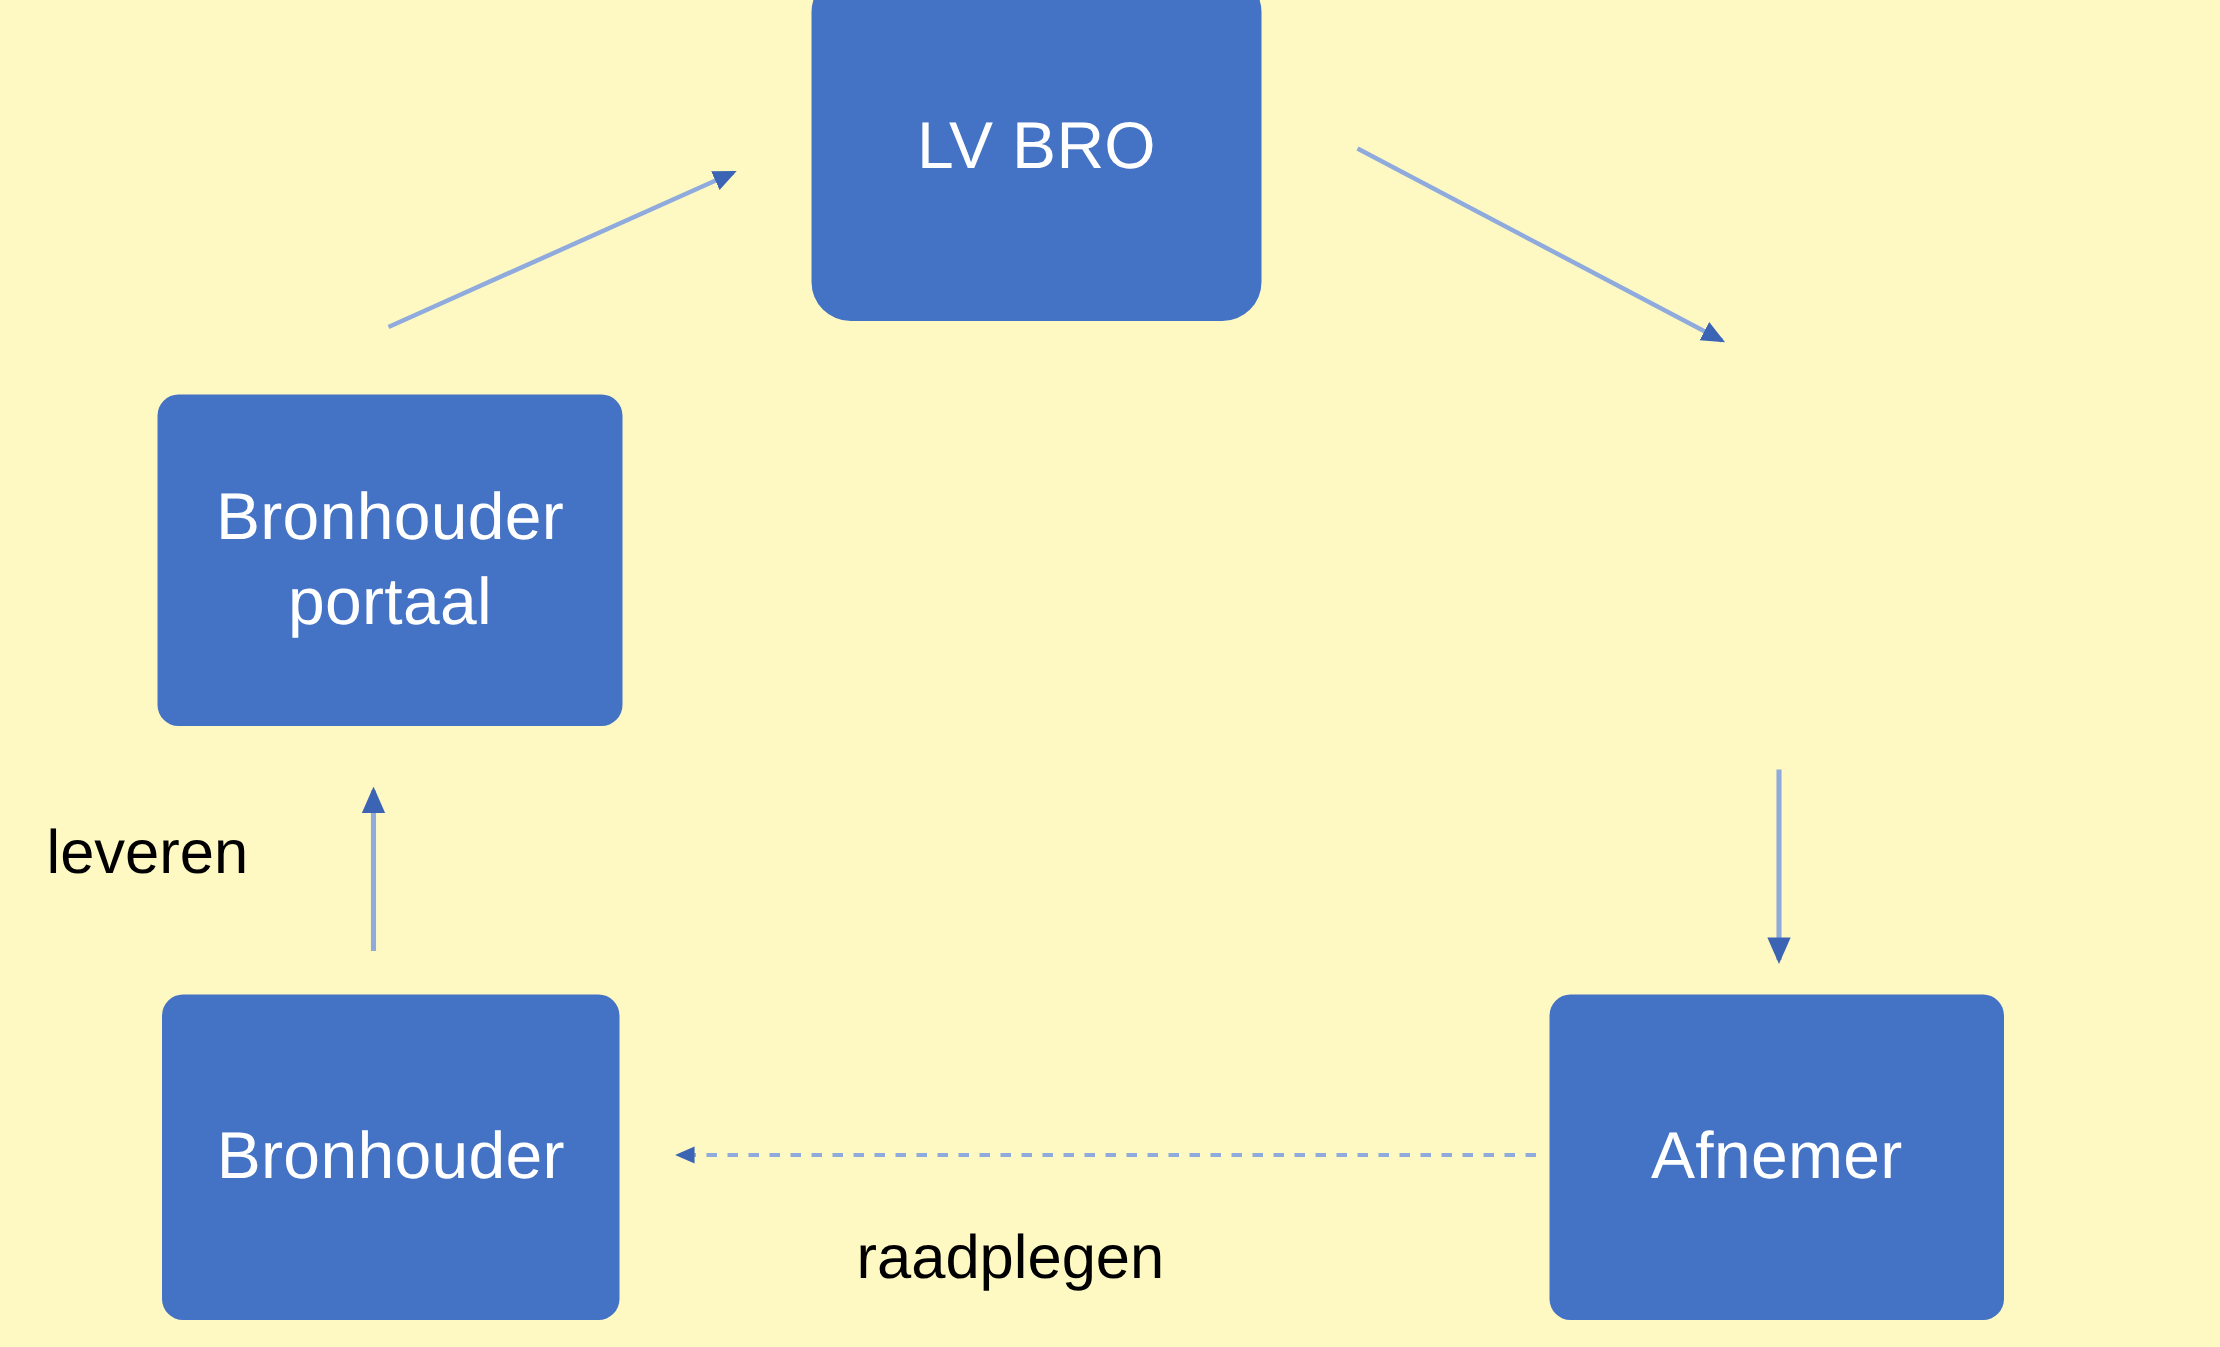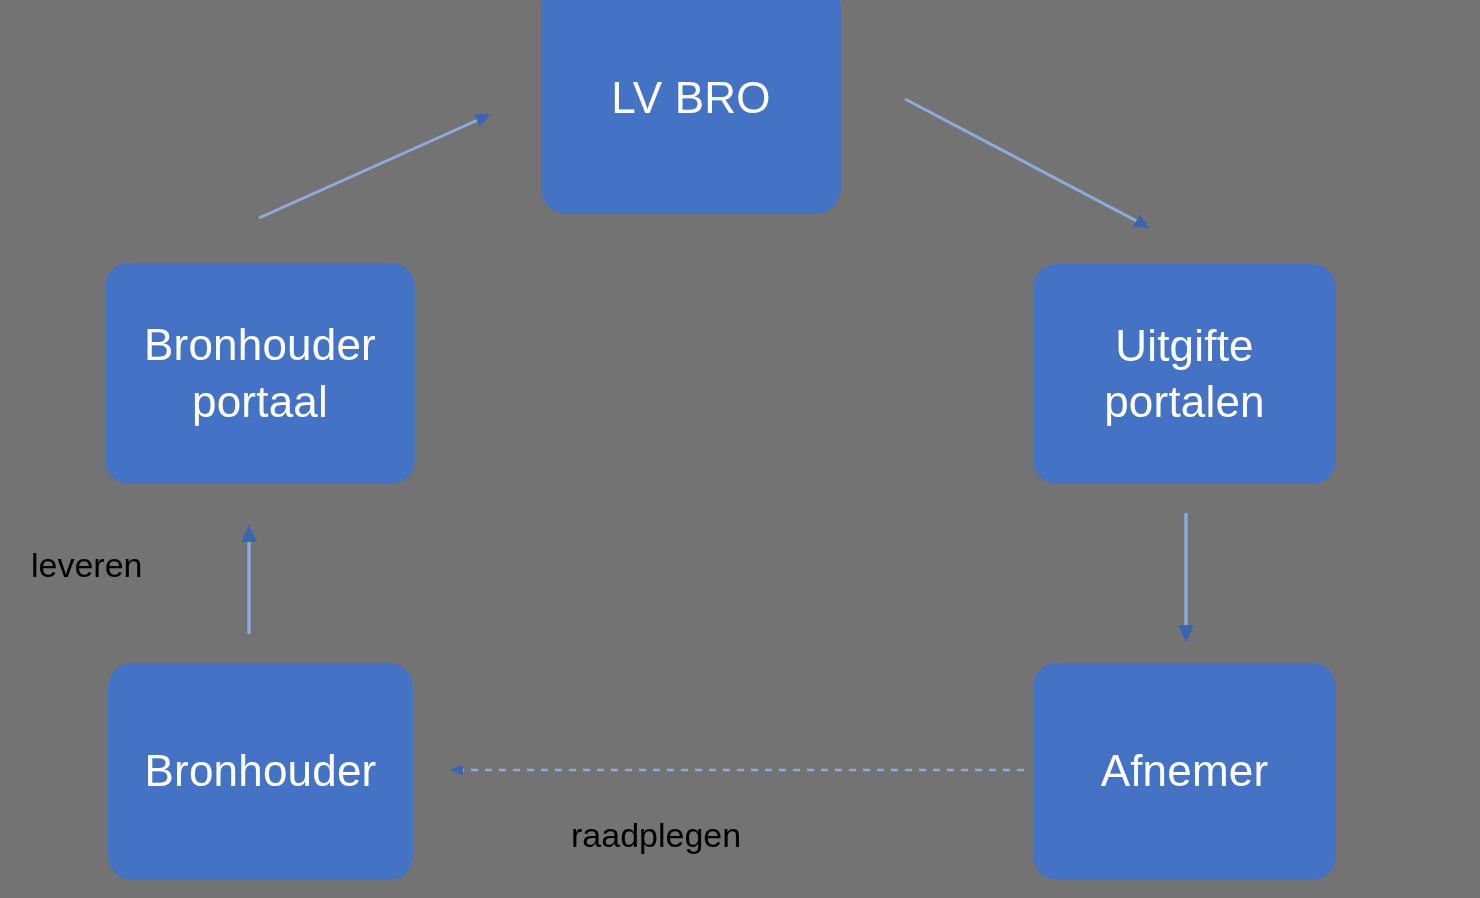--- a/index.html
+++ b/index.html
@@ -7,27 +7,27 @@
     padding: 0;
     background: #ffffff;
   }
   body {
     font-family: "Liberation Sans", sans-serif;
   }
   #canvas {
     position: relative;
     width: 1480px;
     height: 898px;
-    background: #737373;
+    background: #fef9c3;
     overflow: hidden;
   }
   .node {
     position: absolute;
     background: #4472C4;
-    border-radius: 24px;
+    border-radius: 14px;
     color: #FFFFFF;
     display: flex;
     align-items: center;
     justify-content: center;
     text-align: center;
     font-family: "Liberation Sans", sans-serif;
     font-size: 44px;
     font-weight: 400;
     line-height: 1.28;
     letter-spacing: 0.2px;
@@ -38,21 +38,21 @@
   
   #node-lv-bro        { left: 541px;  top: -18px; width: 300px; height: 232px; border-radius: 26px; }
   #node-bronhouder-portaal { left: 105px;  top: 263px; width: 310px; height: 221px; }
   #node-uitgifte-portalen  { left: 1033px; top: 264px; width: 303px; height: 220px; }
   #node-bronhouder    { left: 108px;  top: 663px; width: 305px; height: 217px; }
   #node-afnemer       { left: 1033px; top: 663px; width: 303px; height: 217px; }
 
   .edge-label {
     position: absolute;
     font-family: "Liberation Sans", sans-serif;
-    font-size: 34px;
+    font-size: 41px;
     color: #000000;
     font-weight: 400;
     white-space: nowrap;
     line-height: 1;
   }
   #label-leveren      { left: 31px;   top: 548px; }
   #label-raadplegen   { left: 1223px; top: 548px; }
   #label-terugmelden  { left: 571px;  top: 818px; }
 
   #edges {
@@ -88,22 +88,20 @@
     <line x1="1186" y1="513" x2="1186" y2="640" stroke="#8FAADC" stroke-width="3.4" marker-end="url(#arrowSolid)"></line>
 
     <line x1="1024" y1="770" x2="452" y2="770" stroke="#8FAADC" stroke-width="2.6" stroke-dasharray="7 7" marker-end="url(#arrowDash)"></line>
   </svg>
 
   <div class="node" id="node-lv-bro">LV BRO</div>
 
   <div class="node" id="node-bronhouder-portaal">Bronhouder
 portaal</div>
 
-  <div class="node" id="node-uitgifte-portalen">Uitgifte
-portalen</div>
 
   <div class="node" id="node-bronhouder">Bronhouder</div>
 
   <div class="node" id="node-afnemer">Afnemer</div>
 
   <div class="edge-label" id="label-leveren">leveren</div>
 
 
   <div class="edge-label" id="label-terugmelden">raadplegen</div>
 

